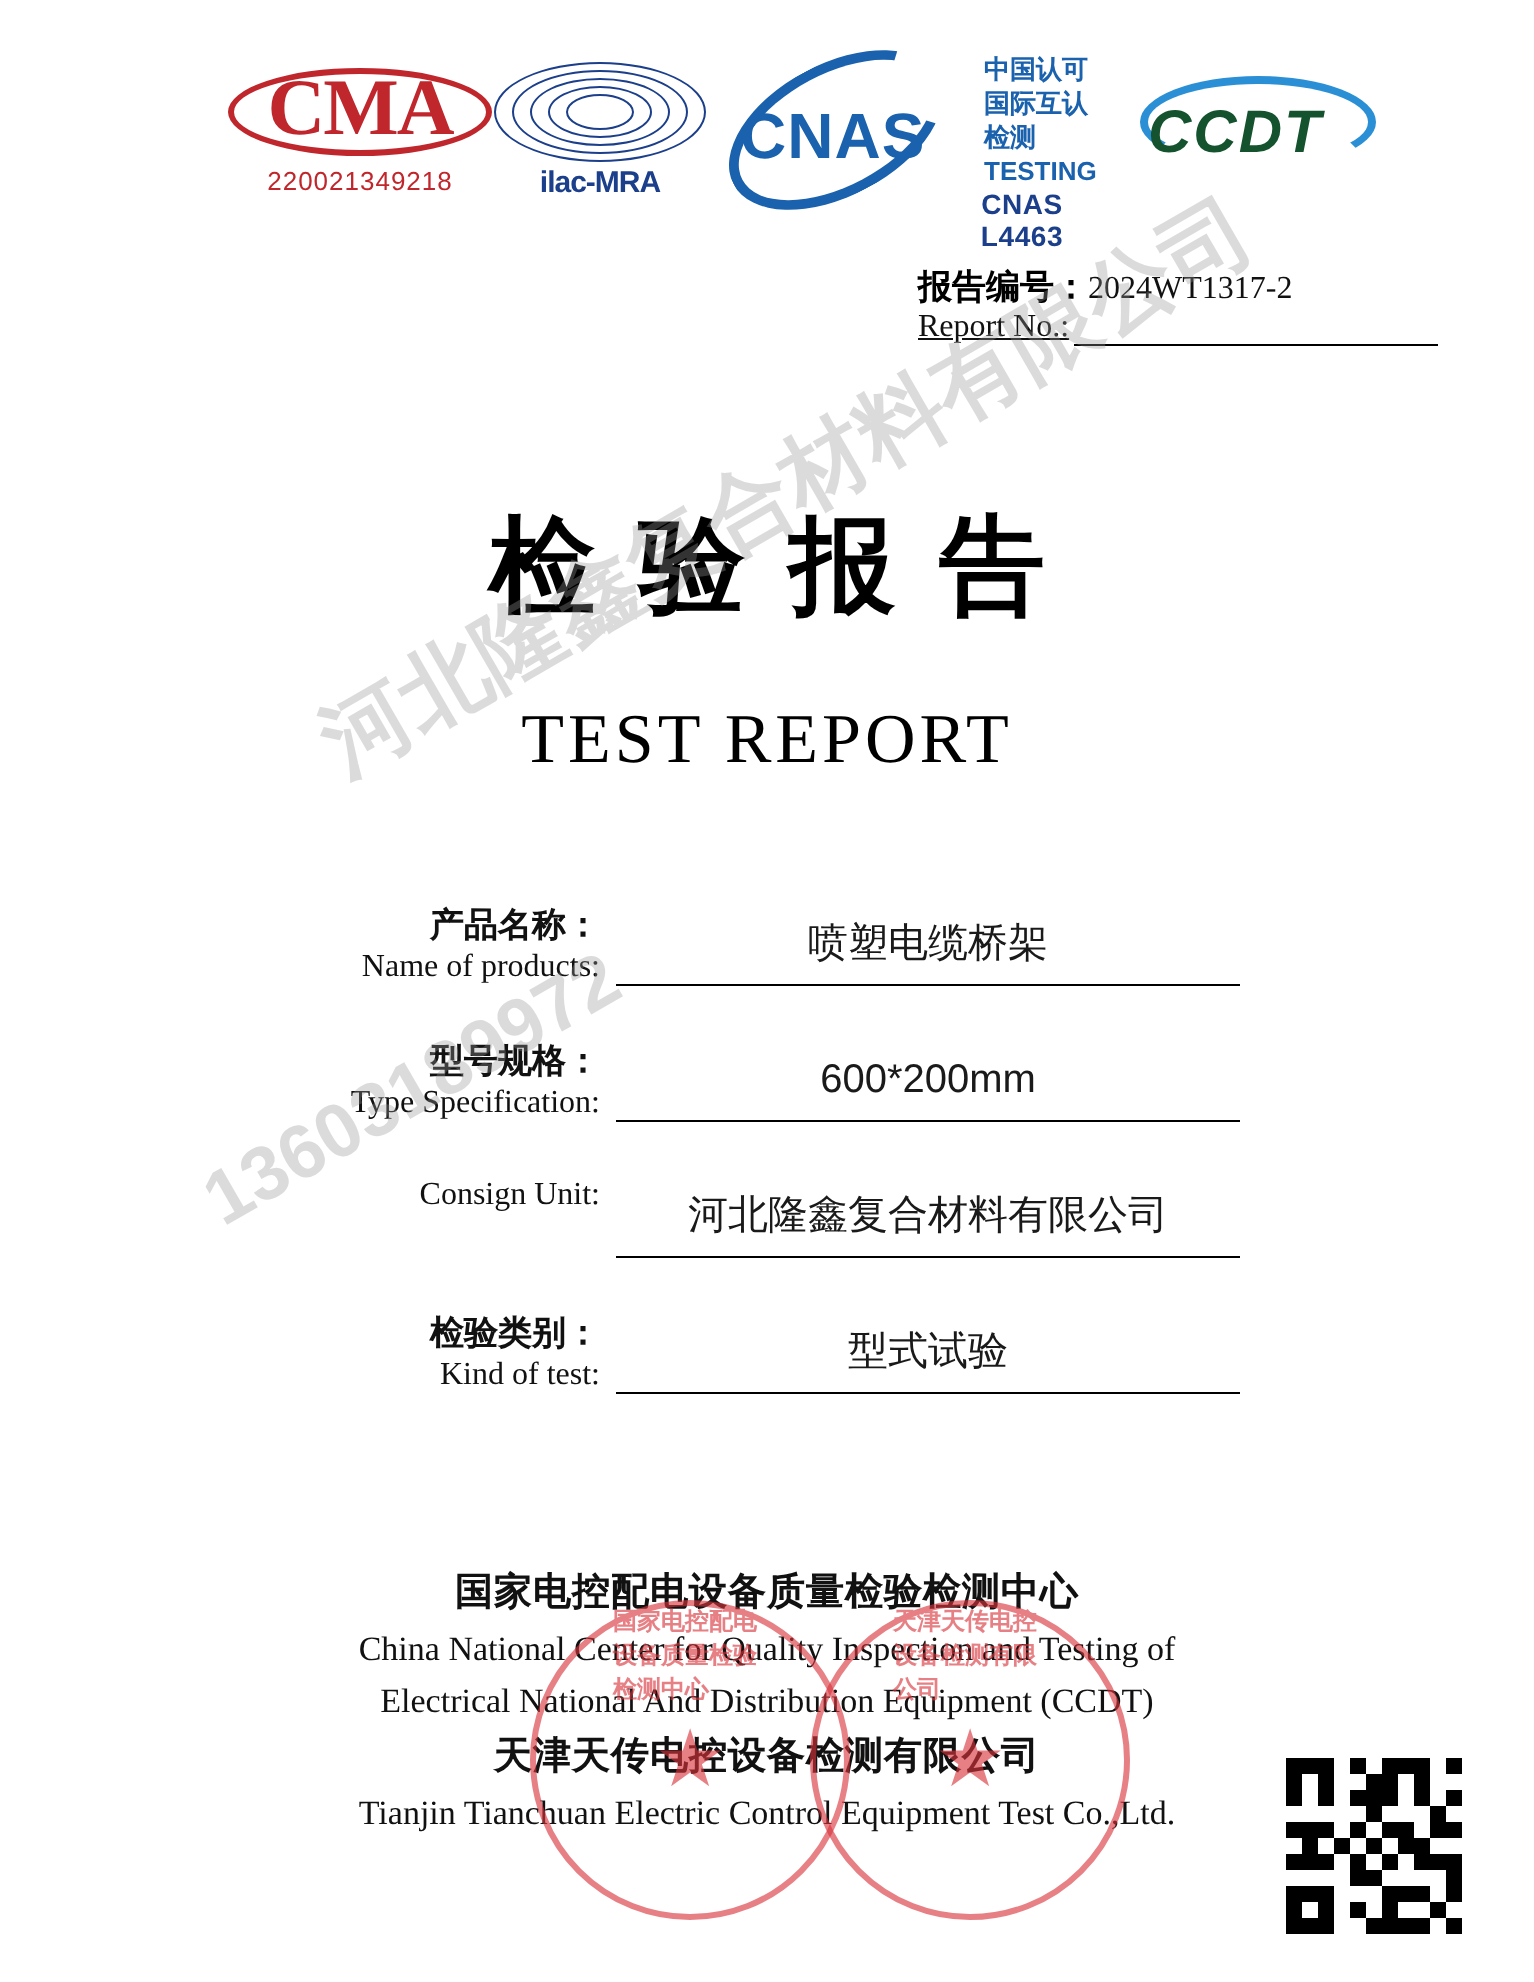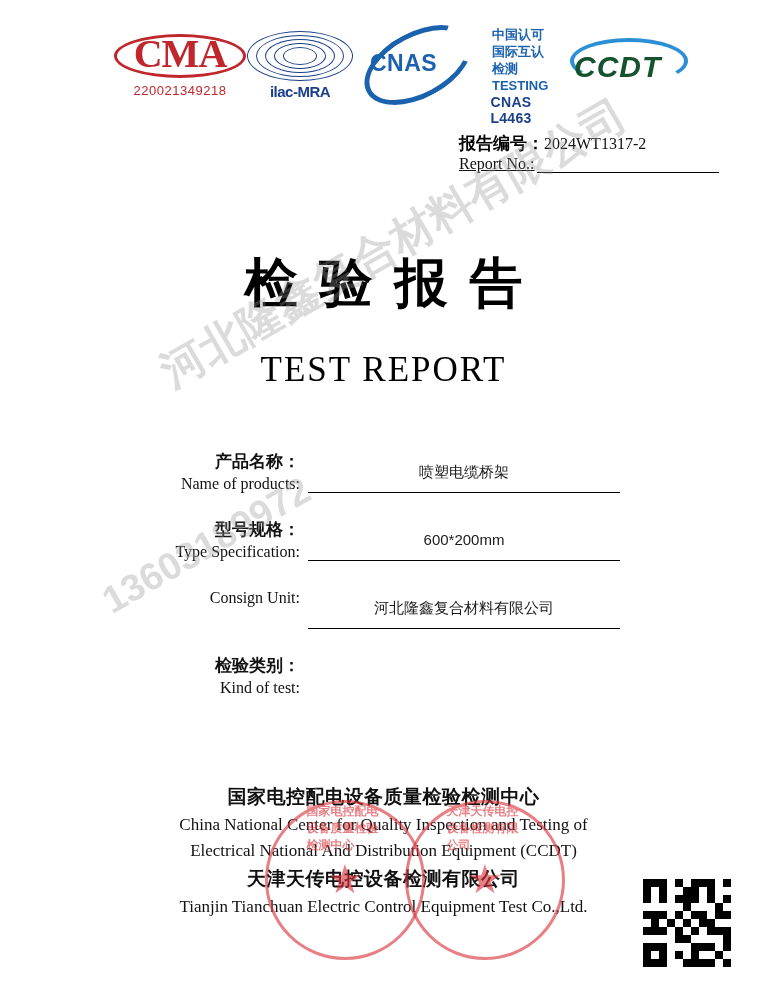--- a/index.html
+++ b/index.html
@@ -108,21 +108,21 @@
     border: 5px solid #1b62ae;
     border-radius: 50%;
     border-right-color: transparent;
     transform: rotate(-28deg);
     box-sizing: border-box;
   }
   .cnas-word {
     position: absolute;
     left: 18px; top: 22px;
     font-family: "Liberation Sans", sans-serif;
-    font-size: 23px;
+    font-size: 32px;
     font-weight: bold;
     color: #1b62ae;
     letter-spacing: 0.5px;
   }
   .cnas-cn {
     position: absolute;
     left: 128px; top: -2px;
     font-family: "Liberation Sans", sans-serif;
     font-size: 13px;
     font-weight: bold;
@@ -240,41 +240,41 @@
     height: 68px;
   }
   .field-label {
     position: absolute;
     left: 0;
     top: 0;
     width: 150px;
     text-align: right;
   }
   .field-label .cn {
-    font-family: Liberation Mono, monospace;
+    font-family: Liberation Sans, sans-serif;
     font-size: 17px;
     font-weight: bold;
     display: block;
     line-height: 22px;
   }
   .field-label .en {
     font-family: "Liberation Serif", serif;
     font-size: 16px;
     display: block;
     line-height: 20px;
   }
   .field-value-wrap {
     position: absolute;
     left: 158px;
     top: 0;
     right: 0;
   }
   .field-value {
     font-family: "Liberation Sans", sans-serif;
-    font-size: 15px;
+    font-size: 20px;
     text-align: center;
     height: 40px;
     line-height: 40px;
     color: #1a1a1a;
   }
   .field-underline {
     border-bottom: 1.5px solid #000;
     width: 100%;
   }
 
@@ -472,20 +472,24 @@
         <div class="field-value">河北隆鑫复合材料有限公司</div>
         <div class="field-underline"></div>
       </div>
     </div>
 
     <div class="field-row">
       <div class="field-label">
         <span class="cn">检验类别：</span>
         <span class="en">Kind of test:</span>
       </div>
+      <div class="field-value-wrap">
+        <div class="field-value">型式试验</div>
+        <div class="field-underline"></div>
+      </div>
     </div>
 
   </div>
 
   <div class="footer">
     <div class="f-cn">国家电控配电设备质量检验检测中心</div>
     <div class="f-en">China National Center for Quality Inspection and Testing of</div>
     <div class="f-en">Electrical National And Distribution Equipment (CCDT)</div>
     <div class="f-cn">天津天传电控设备检测有限公司</div>
     <div class="f-en">Tianjin Tianchuan Electric Control Equipment Test Co.,Ltd.</div>

